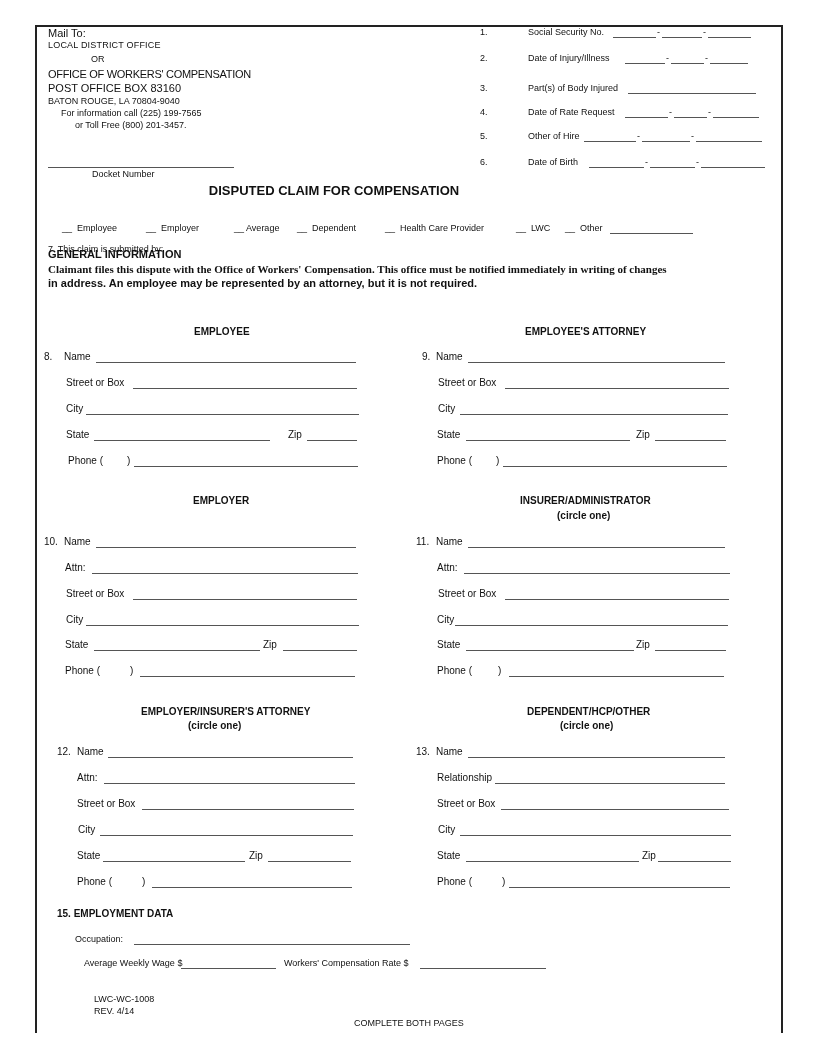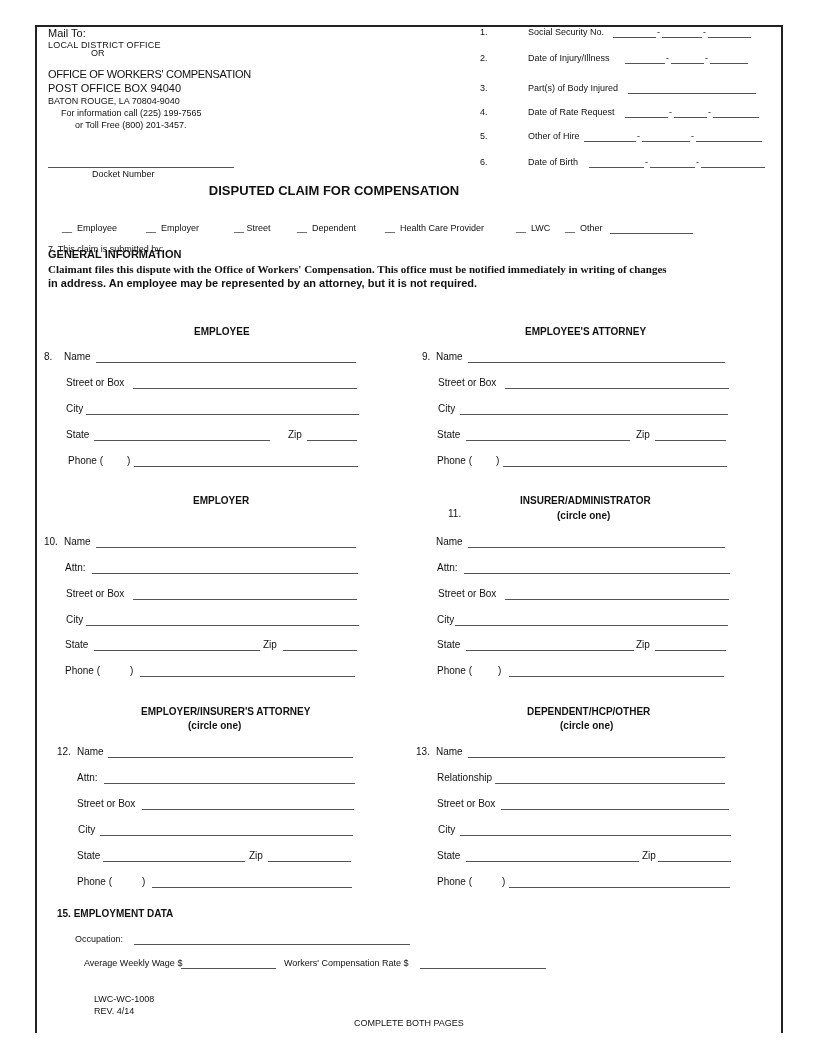--- a/index.html
+++ b/index.html
@@ -18,23 +18,23 @@
 </head>
 <body>
 
 <div class="frame-top"></div>
 <div class="frame-left"></div>
 <div class="frame-right"></div>
 
 <div>
   <div class="abs t11" style="left:48px;top:27px;">Mail To:</div>
   <div class="abs t9" style="left:48px;top:40px;letter-spacing:0.2px;">LOCAL DISTRICT OFFICE</div>
-  <div class="abs t9" style="left:91px;top:48px;text-align:right;">OR</div>
+  <div class="abs t9" style="left:91px;top:54px;text-align:right;">OR</div>
   <div class="abs t11" style="left:48px;top:68px;letter-spacing:-0.3px;">OFFICE OF WORKERS' COMPENSATION</div>
-  <div class="abs t11" style="left:48px;top:82px;">POST OFFICE BOX 94040</div>
+  <div class="abs t11" style="left:48px;top:82px;">POST OFFICE BOX 83160</div>
   <div class="abs t9" style="left:48px;top:96px;">BATON ROUGE, LA 70804-9040</div>
   <div class="abs t9" style="left:61px;top:108px;">For information call (225) 199-7565</div>
   <div class="abs t9" style="left:75px;top:120px;">or Toll Free (800) 201-3457.</div>
 </div>
 
 <div class="input-line" style="left:48px;top:167px;width:186px;"></div>
 <div class="abs t9" style="left:92px;top:169px;">Docket Number</div>
 
 <div>
 
@@ -82,21 +82,21 @@
   <div class="abs t9" style="left:696px;top:157px;">-</div>
   <div class="input-line" style="left:701px;top:167px;width:64px;"></div>
 </div>
 
 <div class="abs b" style="left:0;width:668px;top:183px;font-size:13px;text-align:center;">DISPUTED CLAIM FOR COMPENSATION</div>
 
 <div class="abs t9" style="left:48px;top:210px;margin-top:34px;">7.  This claim is submitted by:</div>
 <div>
   <div class="abs t9" style="left:62px;top:223px;"><span>__</span>&nbsp; <span>Employee</span></div>
   <div class="abs t9" style="left:146px;top:223px;"><span>__</span>&nbsp; <span>Employer</span></div>
-  <div class="abs t9" style="left:234px;top:223px;"><span>__</span> <span>Street</span></div>
+  <div class="abs t9" style="left:234px;top:223px;"><span>__</span> <span>Average</span></div>
   <div class="abs t9" style="left:297px;top:223px;"><span>__</span>&nbsp; <span>Dependent</span></div>
   <div class="abs t9" style="left:385px;top:223px;"><span>__</span>&nbsp; <span>Health Care Provider</span></div>
   <div class="abs t9" style="left:516px;top:223px;"><span>__</span>&nbsp; <span>LWC</span></div>
   <div class="abs t9" style="left:565px;top:223px;"><span>__</span>&nbsp; <span>Other</span></div>
   <div class="input-line" style="left:610px;top:233px;width:83px;"></div>
 </div>
 
 <div class="abs b t11" style="left:48px;top:248px;">GENERAL INFORMATION</div>
 <div class="abs b t11" style="left:48px;top:263px;font-family:Liberation Serif, serif;">Claimant files this dispute with the Office of Workers' Compensation.  This office must be notified immediately in writing of changes</div>
 <div class="abs b t11" style="left:48px;top:277px;">in address.  An employee may be represented by an attorney, but it is not required.</div>
@@ -153,21 +153,21 @@
   <div class="abs t10" style="left:263px;top:639px;">Zip</div>
   <div class="input-line" style="left:283px;top:650px;width:74px;"></div>
   <div class="abs t10" style="left:65px;top:665px;">Phone (</div>
   <div class="abs t10" style="left:130px;top:665px;">)</div>
   <div class="input-line" style="left:140px;top:676px;width:215px;"></div>
 </div>
 
 <div>
   <div class="abs b t10" style="left:520px;top:495px;">INSURER/ADMINISTRATOR</div>
   <div class="abs b t10" style="left:557px;top:510px;">(circle one)</div>
-  <div class="abs t10" style="left:416px;top:508px;margin-left:32px;">11.</div>
+  <div class="abs t10" style="left:416px;top:536px;">11.</div>
   <div class="abs t10" style="left:436px;top:536px;">Name</div>
   <div class="input-line" style="left:468px;top:547px;width:257px;"></div>
   <div class="abs t10" style="left:437px;top:562px;">Attn:</div>
   <div class="input-line" style="left:464px;top:573px;width:266px;"></div>
   <div class="abs t10" style="left:438px;top:588px;">Street or Box</div>
   <div class="input-line" style="left:505px;top:599px;width:224px;"></div>
   <div class="abs t10" style="left:437px;top:614px;">City</div>
   <div class="input-line" style="left:455px;top:625px;width:273px;"></div>
   <div class="abs t10" style="left:437px;top:639px;">State</div>
   <div class="input-line" style="left:466px;top:650px;width:168px;"></div>

